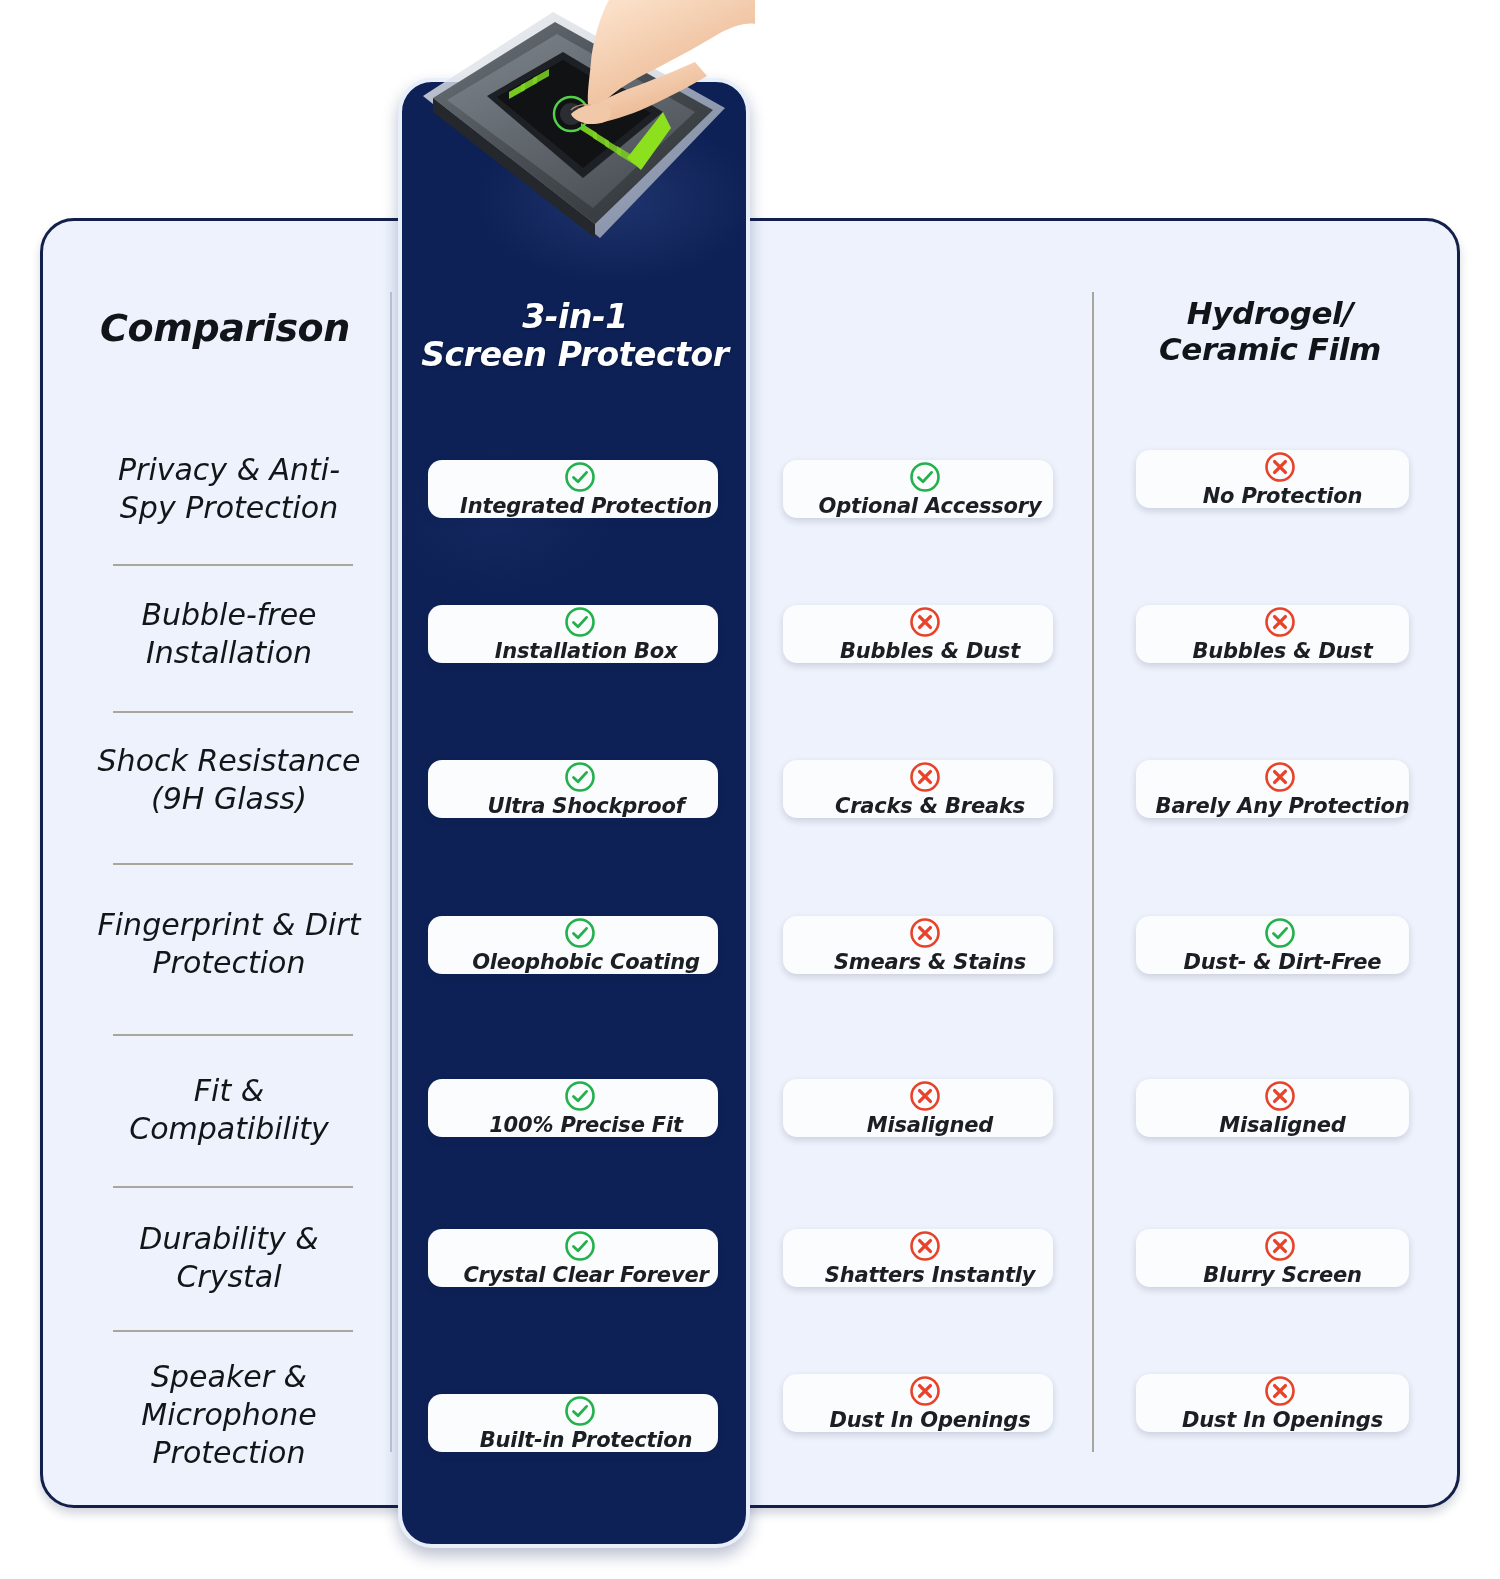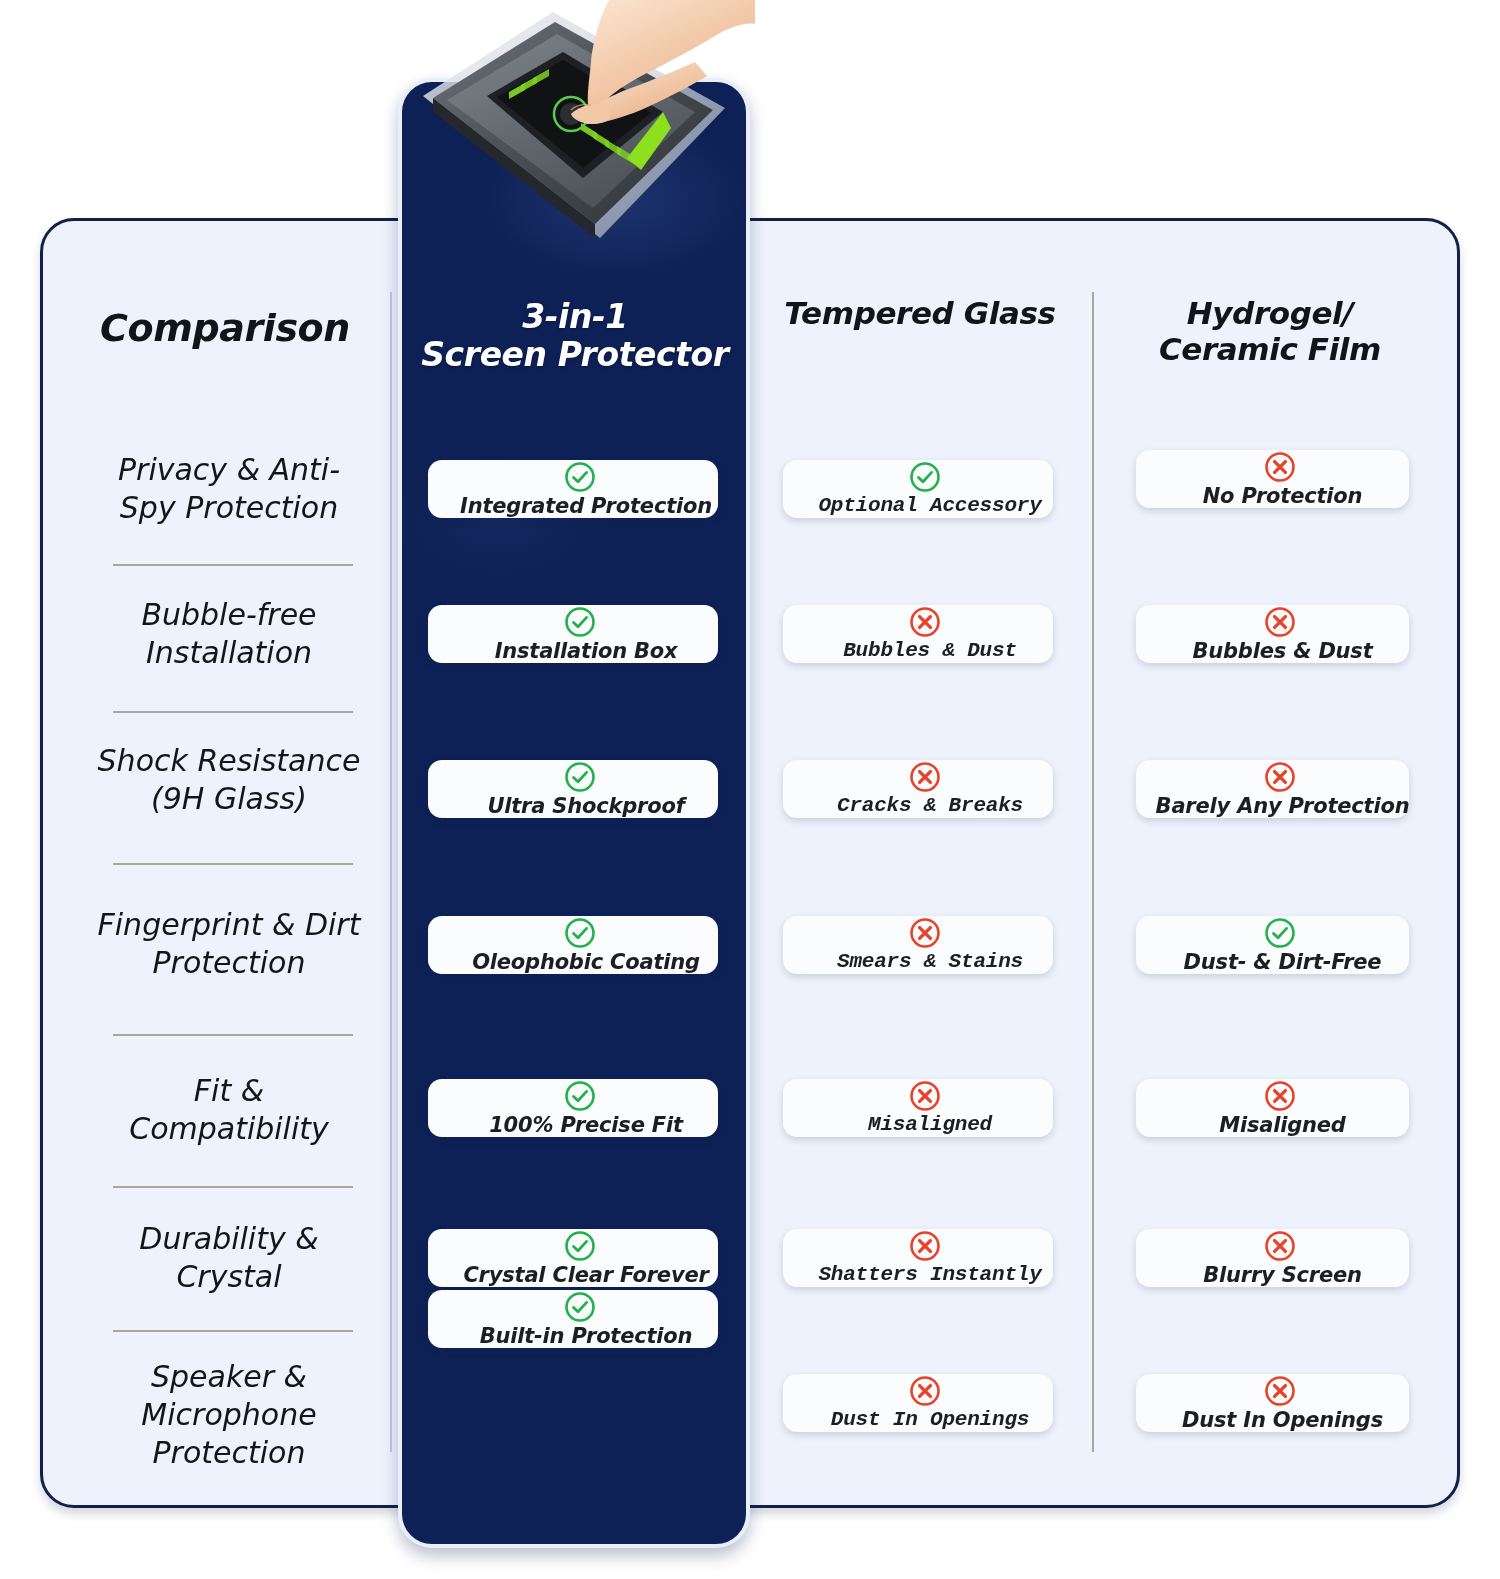--- a/index.html
+++ b/index.html
@@ -127,21 +127,21 @@
     align-items: center;
     height: 58px;
     border-radius: 14px;
     background: #fbfcfe;
     box-shadow: 0 3px 7px rgba(20,30,60,0.16);
     transform: translateY(-50%);
     padding-left: 14px;
     flex-direction: column;
   }
   .pill.mid   { left: 428px;  width: 290px; }
-  .pill.std   { left: 783px;  width: 270px; font-family: Liberation Mono, monospace; }
+  .pill.std   { left: 783px;  width: 270px; }
   .pill.hydro { left: 1136px; width: 273px; }
 
   .pill-text {
     font-style: italic;
     font-weight: bold;
     font-size: 21px;
     color: #1b1e22;
     white-space: nowrap;
     letter-spacing: -0.2px;
   }
@@ -230,21 +230,20 @@
 </svg>
 
 <div class="col-header" id="header-comparison">Comparison</div>
 
 <div class="col-header" id="header-middle">
   <div>3-in-1</div>
   <div>Screen Protector</div>
 </div>
 
 <div class="col-header" id="header-standard">
-  <div>Tempered Glass</div>
 </div>
 
 <div class="col-header" id="header-hydrogel">
   <div>Hydrogel/</div>
   <div>Ceramic Film</div>
 </div>
 
 <div id="rows-root">
     <div class="feature-label" style="top: 489px;">
       <div>Privacy &amp; Anti-</div>
@@ -394,21 +393,21 @@
         <circle cx="17" cy="17" r="13.5" fill="none" stroke="#e8432a" stroke-width="2.6"></circle>
         <path d="M11.6 11.6 L22.4 22.4 M22.4 11.6 L11.6 22.4" fill="none" stroke="#e8432a" stroke-width="3.4" stroke-linecap="round"></path>
       </svg>
       <span class="pill-text">Blurry Screen</span>
     </div>
     <div class="feature-label" style="top: 1415px;">
       <div>Speaker &amp;</div>
       <div>Microphone</div>
       <div>Protection</div>
     </div>
-    <div class="pill mid" style="top: 1319px;">
+    <div class="pill mid" style="top: 1423px;">
       <svg class="status-icon" viewBox="0 0 34 34">
         <circle cx="17" cy="17" r="13.5" fill="none" stroke="#22b14c" stroke-width="2.6"></circle>
         <path d="M10.5 17.4 L15 21.8 L23.6 12.4" fill="none" stroke="#22b14c" stroke-width="2.8" stroke-linecap="round" stroke-linejoin="round"></path>
       </svg>
       <span class="pill-text">Built-in Protection</span>
     </div>
     <div class="pill std" style="top: 1403px;">
       <svg class="status-icon" viewBox="0 0 34 34">
         <circle cx="17" cy="17" r="13.5" fill="none" stroke="#e8432a" stroke-width="2.6"></circle>
         <path d="M11.6 11.6 L22.4 22.4 M22.4 11.6 L11.6 22.4" fill="none" stroke="#e8432a" stroke-width="3.4" stroke-linecap="round"></path>

